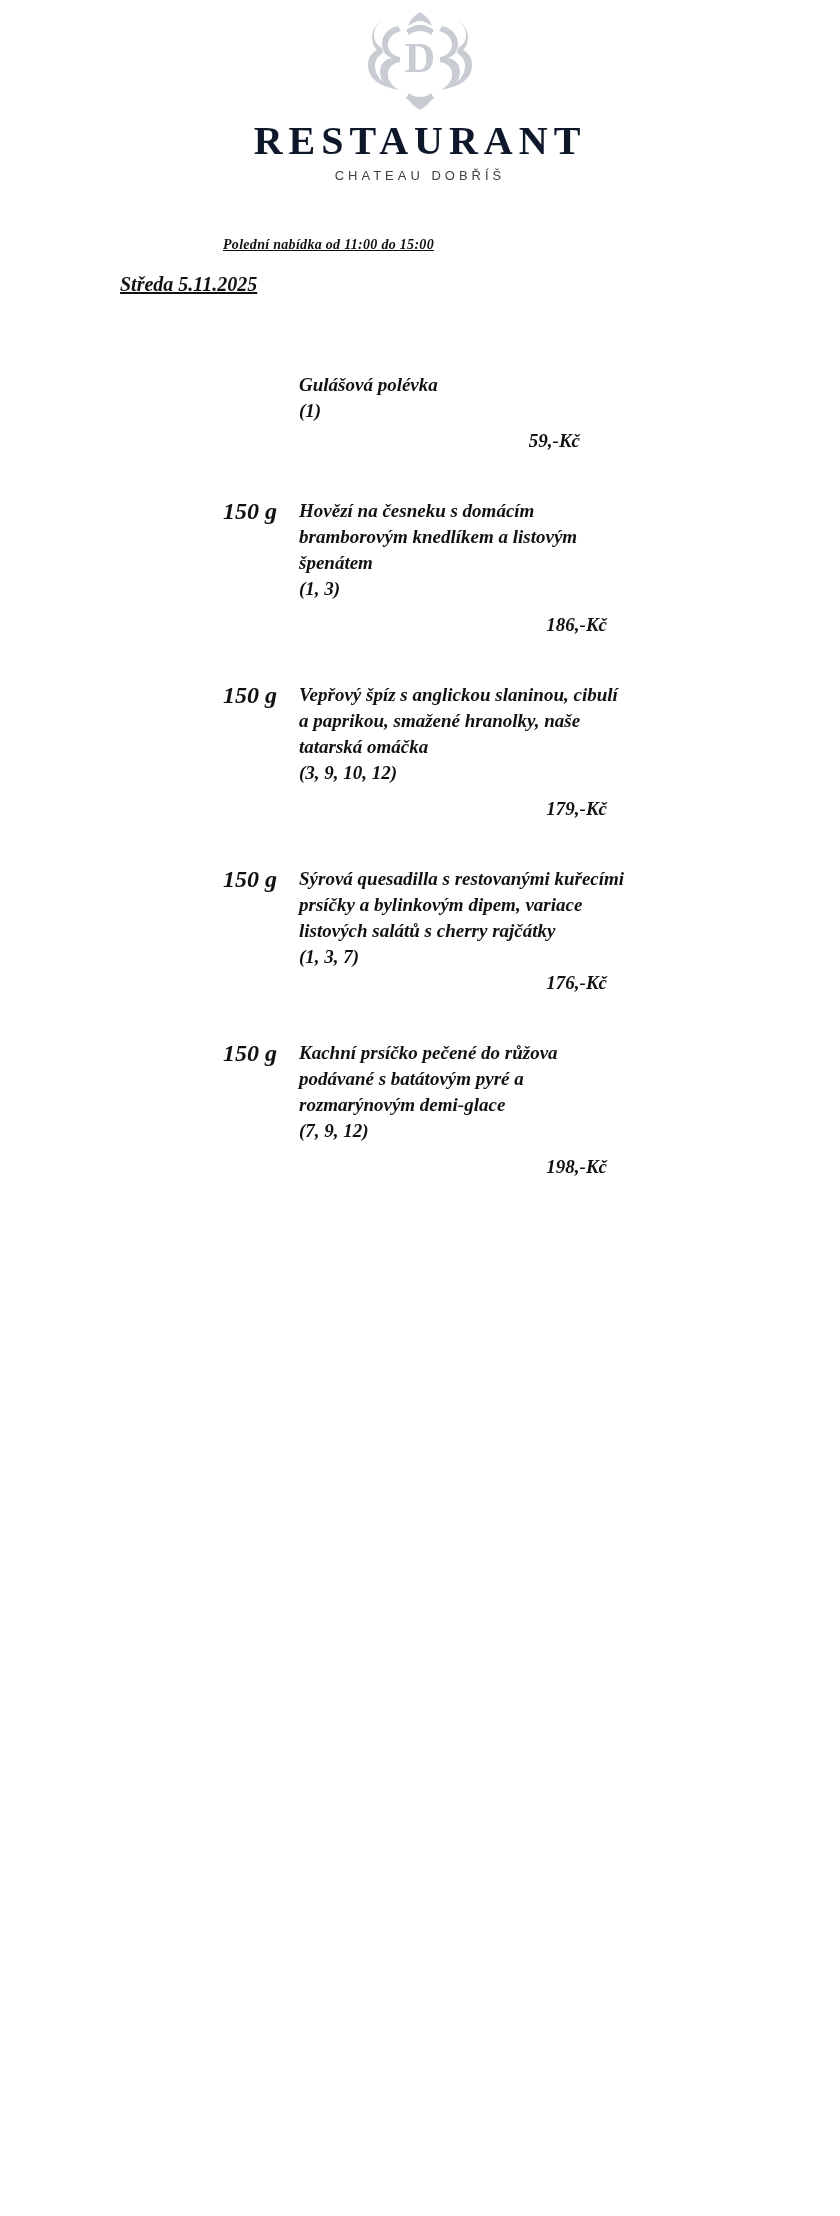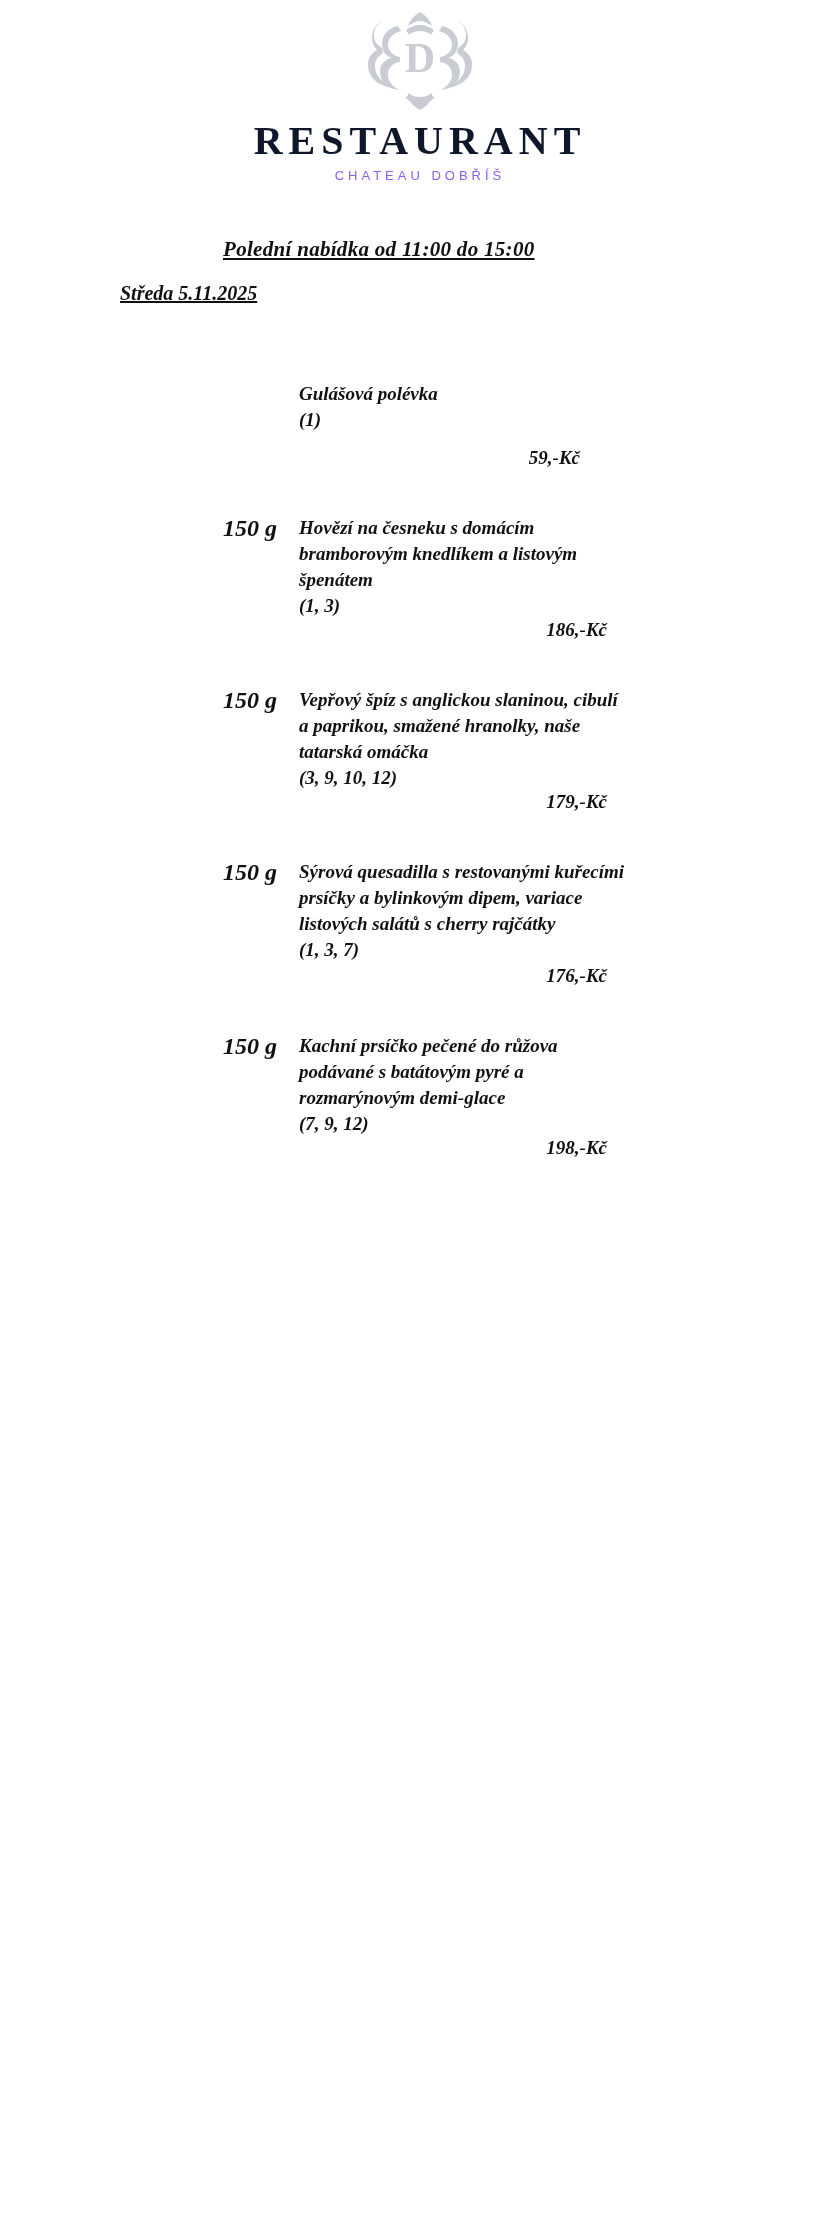--- a/index.html
+++ b/index.html
@@ -39,32 +39,32 @@
     letter-spacing: 6px;
     color: #0f172a;
     font-weight: 700;
     margin-top: 2px;
     line-height: 1.05;
   }
   .brand-sub {
     font-family: "Liberation Sans", sans-serif;
     font-size: 13px;
     letter-spacing: 4px;
-    color: #8b5cf6;
+    color: #404040;
     margin-top: 6px;
   }
 
   
   .menu-heading {
     margin-top: 54px;
     text-align: left;
     padding-left: 103px;
     font-style: italic;
     font-weight: bold;
-    font-size: 21px;
+    font-size: 14px;
     text-decoration: underline;
     letter-spacing: 0.3px;
   }
   .menu-date {
     margin-top: 20px;
     font-style: italic;
     font-weight: bold;
     font-size: 20px;
     text-decoration: underline;
     padding-right: 70px;
@@ -107,24 +107,25 @@
     font-weight: bold;
     font-size: 19px;
     line-height: 26px;
   }
   .price {
     text-align: right;
     font-style: italic;
     font-weight: bold;
     font-size: 19px;
     padding-right: 113px;
+    margin-top: 12px;
   }
   .price.tight { margin-top: 2px; font-family: Liberation Serif, serif; }
   .item.soup .desc { max-width: 330px; }
-  .item.soup .price { margin-top: 14px; padding-right: 140px; }
+  .item.soup .price { margin-top: 6px; padding-right: 140px; }
 </style>
 </head>
 <body>
 
 <div class="page">
 
   <div class="logo-block">
     <div class="crest">
       <svg width="160" height="108" viewBox="0 0 160 108" xmlns="http://www.w3.org/2000/svg">
         <g fill="#c9cdd3">

